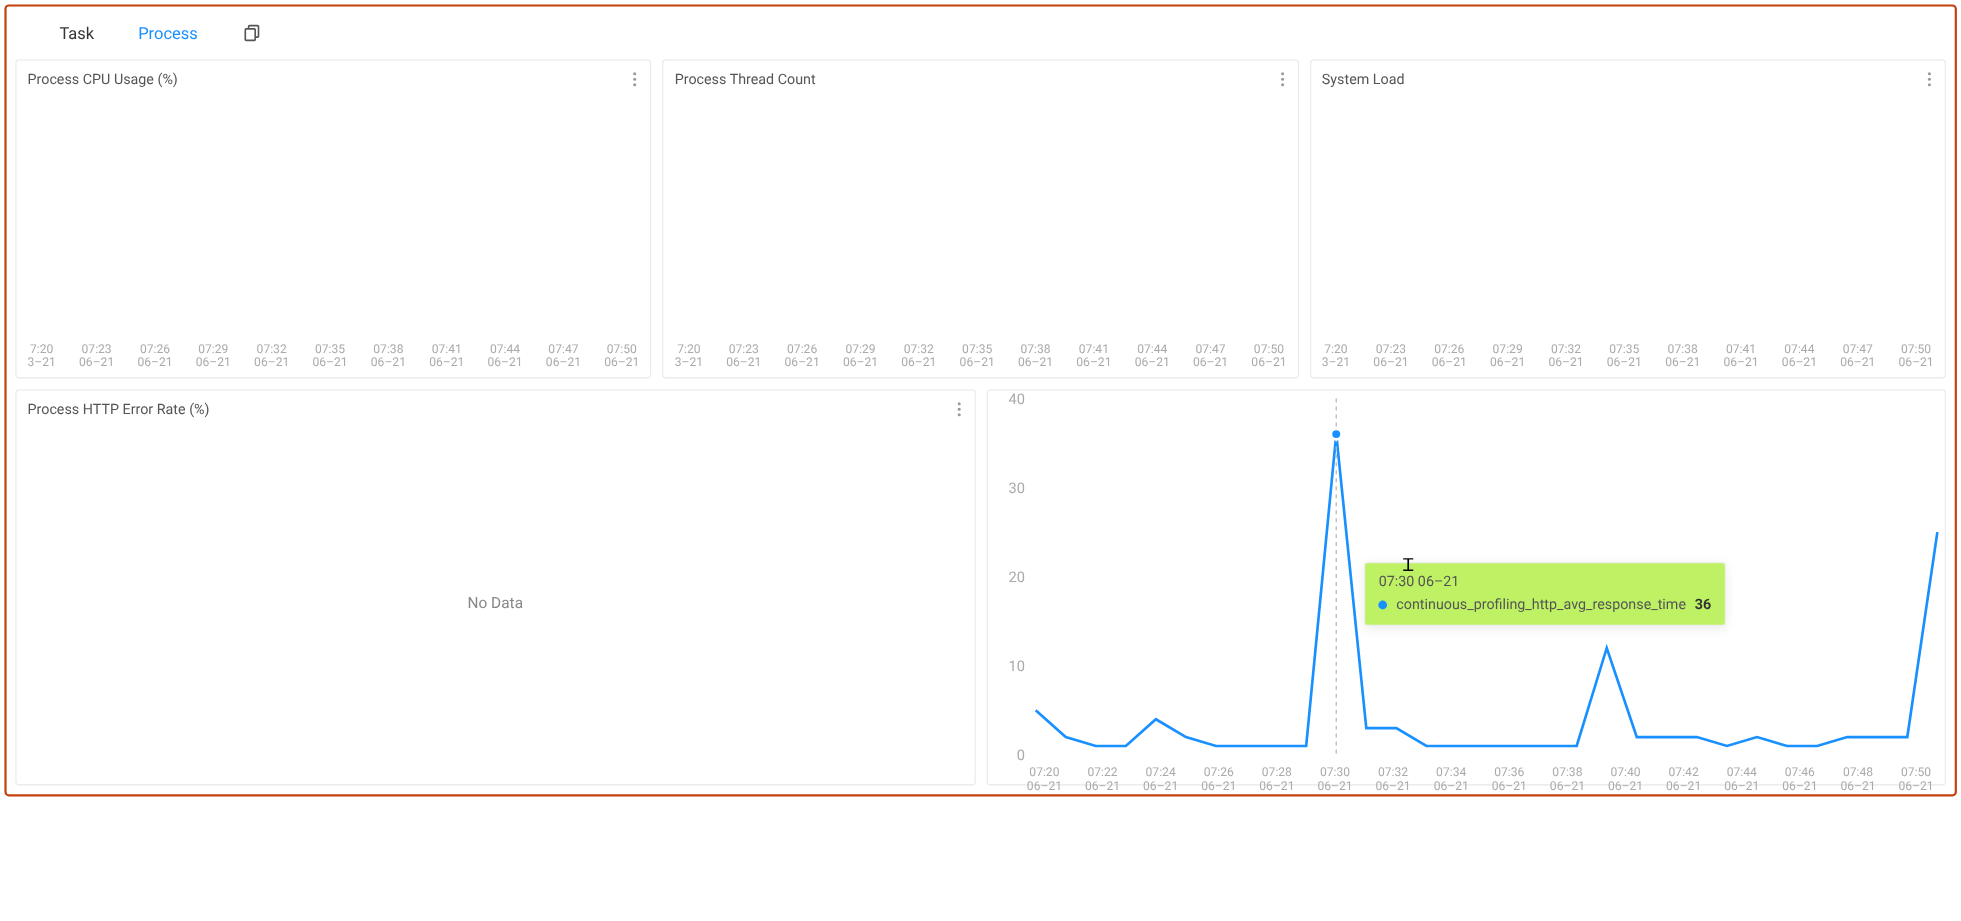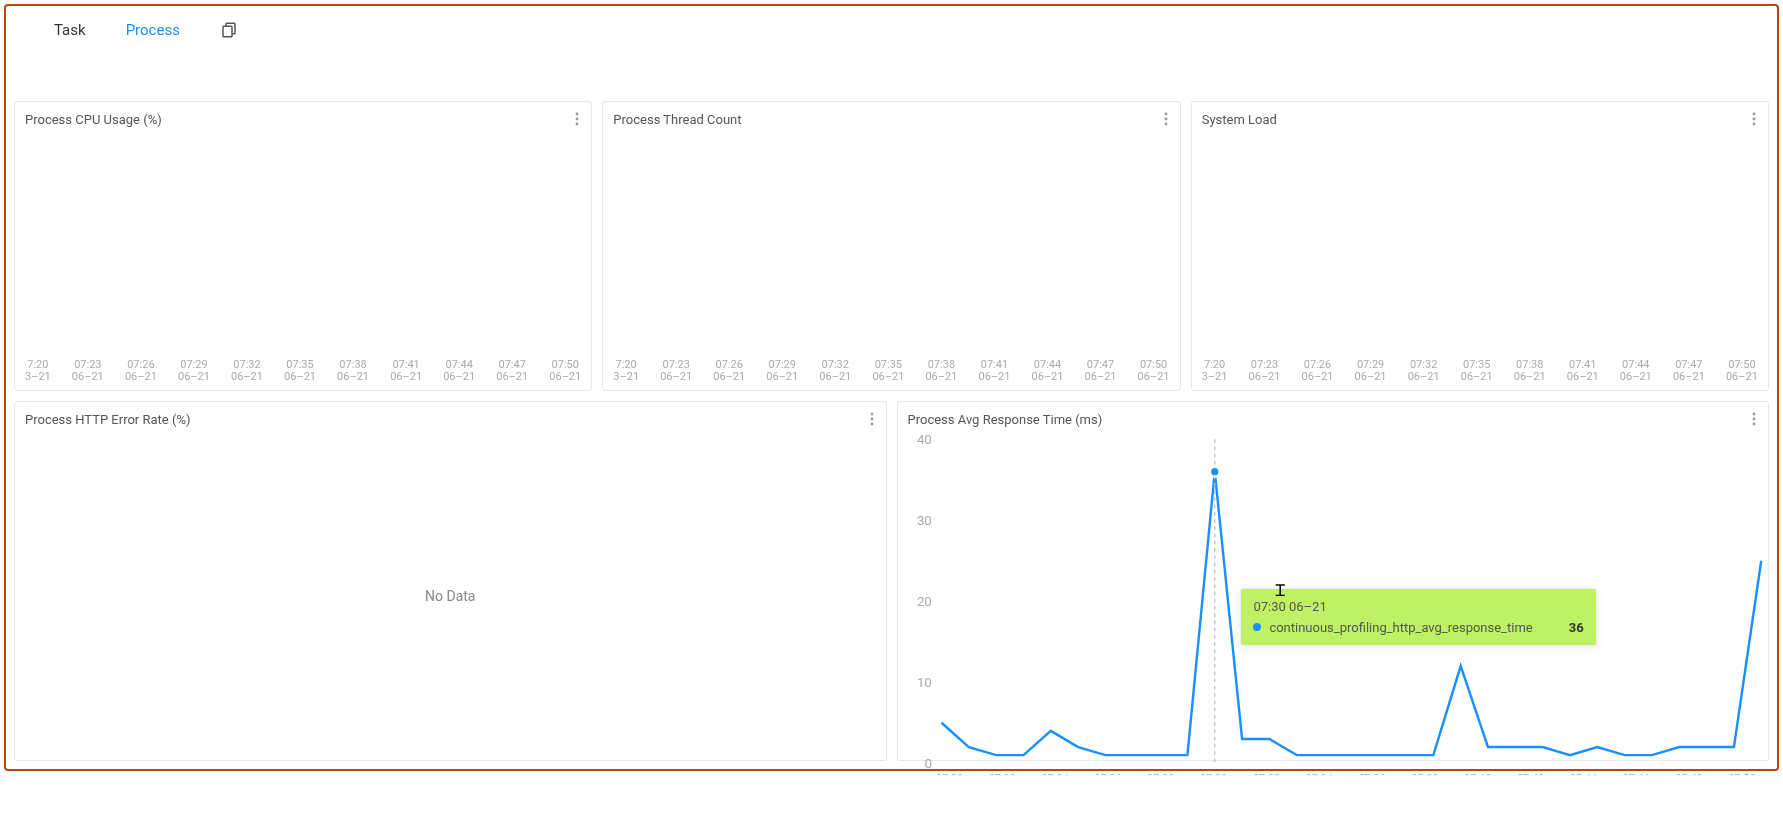--- a/index.html
+++ b/index.html
@@ -46,21 +46,21 @@
   .row2 {
     grid-template-columns: 1fr 1fr;
   }
   .panel {
     border: 1px solid #e8e8e8;
     border-radius: 3px;
     position: relative;
     display: flex;
     flex-direction: column;
   }
-  .panel-small { height: 290px; margin-top: 47px; }
+  .panel-small { height: 290px; }
   .panel-large { height: 360px; }
   .panel-header {
     display: flex;
     align-items: center;
     justify-content: space-between;
     padding: 8px 10px 4px 10px;
   }
   .panel-title {
     font-size: 13px;
     color: #555;
@@ -114,21 +114,21 @@
     box-shadow: 0 2px 10px rgba(0,0,0,0.08);
     padding: 10px 12px;
     font-size: 13px;
   }
   .tooltip-title { color: #555; margin-bottom: 6px; }
   .tooltip-row { display: flex; align-items: center; }
   .dot {
     width: 8px; height: 8px; border-radius: 50%;
     background: #1890ff; margin-right: 8px;
   }
-  .tooltip-metric { color: #555; margin-right: 36px; }
+  .tooltip-metric { color: #555; margin-right: 8px; }
   .tooltip-value { font-weight: 700; color: #333; }
   .cursor {
     position: absolute;
     color: #000;
     font-size: 16px;
     pointer-events: none;
   }
 </style>
 </head>
 <body>
@@ -344,30 +344,20 @@
               <circle cx="2" cy="12" r="1.4" fill="#999"></circle>
             </svg>
         </div>
       </div>
       <div class="panel-body">
         <div class="no-data">No Data</div>
       </div>
     </div>
 
     <div class="panel panel-large">
-      <div class="panel-header">
-        <div class="panel-title">Process Avg Response Time (ms)</div>
-        <div class="more-btn">
-          <svg width="4" height="14" viewBox="0 0 4 14">
-              <circle cx="2" cy="2" r="1.4" fill="#999"></circle>
-              <circle cx="2" cy="7" r="1.4" fill="#999"></circle>
-              <circle cx="2" cy="12" r="1.4" fill="#999"></circle>
-            </svg>
-        </div>
-      </div>
       <div class="panel-body" style="padding-bottom:34px;">
         <div class="chart-canvas" id="resp-chart">
             <svg viewBox="0 0 720 280" width="100%" height="100%" preserveAspectRatio="none">
               <text x="28" y="278" text-anchor="end" font-size="11" fill="#aaa">0</text>
               <text x="28" y="211" text-anchor="end" font-size="11" fill="#aaa">10</text>
               <text x="28" y="144" text-anchor="end" font-size="11" fill="#aaa">20</text>
               <text x="28" y="77" text-anchor="end" font-size="11" fill="#aaa">30</text>
               <text x="28" y="10" text-anchor="end" font-size="11" fill="#aaa">40</text>
               <path d="M36.0 240.5 L58.6 260.6 L81.2 267.3 L103.8 267.3 L126.4 247.2 L149.0 260.6 L171.6 267.3 L194.2 267.3 L216.8 267.3 L239.4 267.3 L262.0 32.8 L284.6 253.9 L307.2 253.9 L329.8 267.3 L352.4 267.3 L375.0 267.3 L397.6 267.3 L420.2 267.3 L442.8 267.3 L465.4 193.6 L488.0 260.6 L510.6 260.6 L533.2 260.6 L555.8 267.3 L578.4 260.6 L601.0 267.3 L623.6 267.3 L646.2 260.6 L668.8 260.6 L691.4 260.6 L714.0 106.5 " fill="none" stroke="#1890ff" stroke-width="2"></path>
               <line x1="262" x2="262" y1="6" y2="274" stroke="#bbb" stroke-dasharray="3 3"></line>

